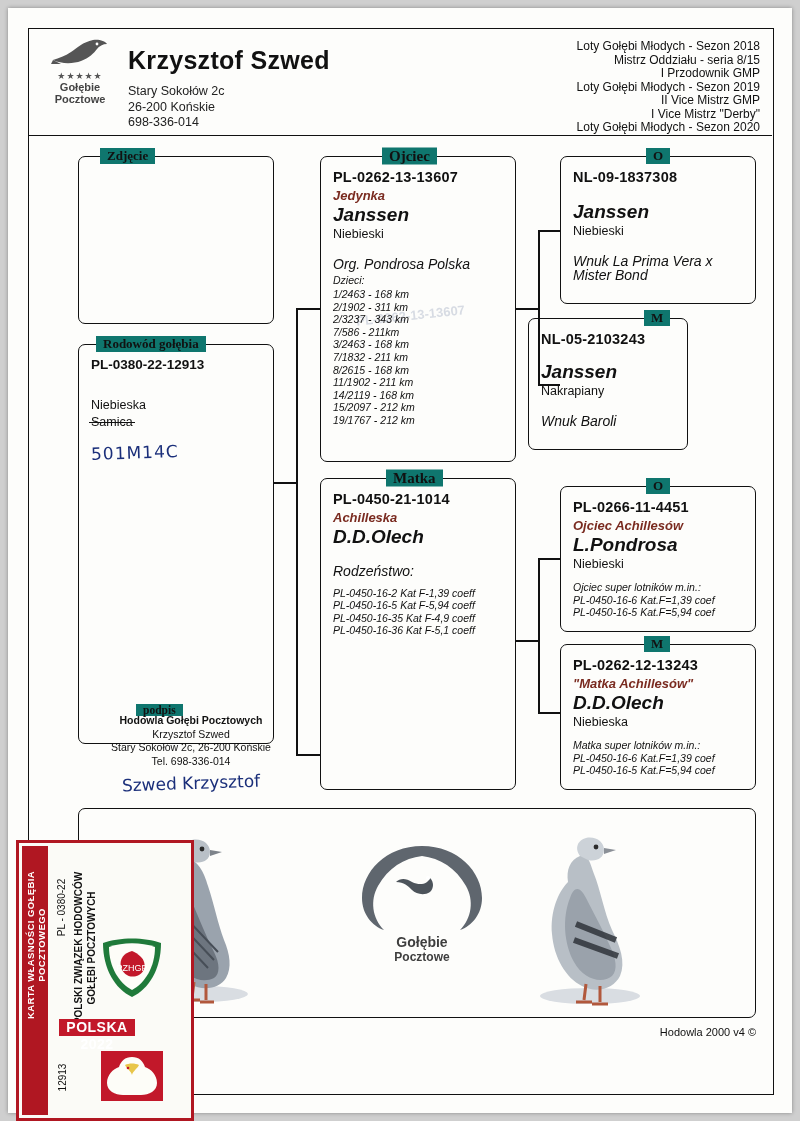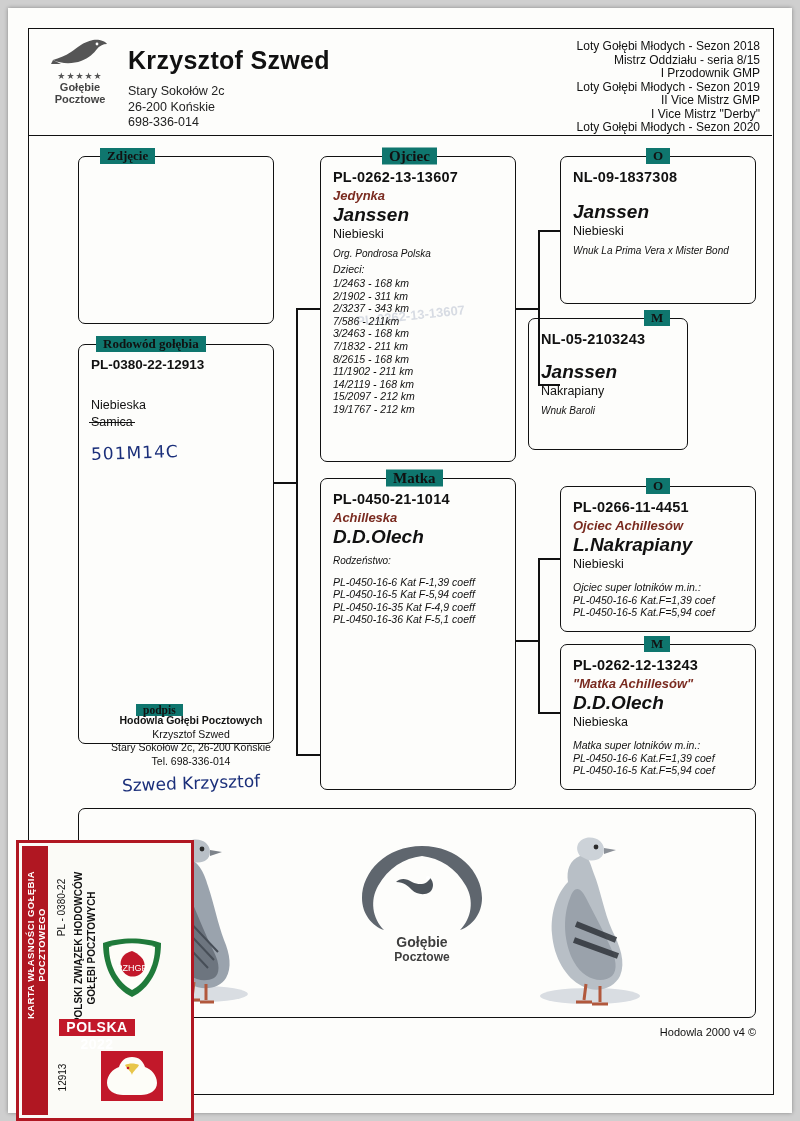--- a/index.html
+++ b/index.html
@@ -66,21 +66,21 @@
   .inner{
     position:absolute;left:0;top:0;right:0;bottom:0;
     padding:12px 10px 6px 12px;
     box-sizing:border-box;
     font-size:11.5px;color:#111;
   }
   .ring{font-size:14.5px;font-weight:bold;color:#111;letter-spacing:.2px;}
   .nm{font-size:13px;font-weight:bold;font-style:italic;color:#7a2b20;margin-top:3px;}
   .nm2{font-size:19px;font-weight:bold;font-style:italic;color:#111;margin-top:1px;}
   .plain{font-size:12.5px;color:#111;margin-top:1px;}
-  .note{font-size:10px;font-style:italic;color:#111;margin-top:6px;line-height:13.5px;}
+  .note{font-size:14px;font-style:italic;color:#111;margin-top:17px;line-height:13.5px;}
   .list{font-size:10.5px;font-style:italic;color:#111;line-height:12.6px;margin-top:2px;}
   
   .photo-box{left:70px;top:148px;width:196px;height:168px;}
   .rod-box{left:70px;top:336px;width:196px;height:400px;}
   .rod-ring{font-size:13.5px;font-weight:bold;color:#111;}
   .rod-sex{font-size:12.5px;color:#111;margin-top:26px;}
   .strike{position:relative;display:inline-block;}
   .strike:after{
     content:"";position:absolute;left:-2px;right:-2px;top:52%;
     height:1px;background:#111;
@@ -265,21 +265,21 @@
   </div>
   <div class="legend big" style="left:374px;top:148px;">Ojciec</div>
 
   <div class="box mother-box">
     <div class="inner">
       <div class="ring">PL-0450-21-1014</div>
       <div class="nm">Achilleska</div>
       <div class="nm2">D.D.Olech</div>
       <div class="note">Rodzeństwo:</div>
       <div class="list" style="margin-top:8px;">
-        <div>PL-0450-16-6 Kat F-1,39 coeff</div>
+        <div>PL-0450-16-2 Kat F-1,39 coeff</div>
         <div>PL-0450-16-5 Kat F-5,94 coeff</div>
         <div>PL-0450-16-35 Kat F-4,9 coeff</div>
         <div>PL-0450-16-36 Kat F-5,1 coeff</div>
       </div>
     </div>
   </div>
   <div class="legend big" style="left:378px;top:470px;">Matka</div>
 
   <div class="box gp1">
     <div class="inner">
@@ -298,21 +298,21 @@
       <div class="plain">Nakrapiany</div>
       <div class="note">Wnuk Baroli</div>
     </div>
   </div>
   <div class="legend" style="left:636px;top:310px;">M</div>
 
   <div class="box gp3">
     <div class="inner">
       <div class="ring">PL-0266-11-4451</div>
       <div class="nm">Ojciec Achillesów</div>
-      <div class="nm2">L.Nakrapiany</div>
+      <div class="nm2">L.Pondrosa</div>
       <div class="plain">Niebieski</div>
       <div class="list" style="margin-top:10px;">
         <div>Ojciec super lotników m.in.:</div>
         <div>PL-0450-16-6 Kat.F=1,39 coef</div>
         <div>PL-0450-16-5 Kat.F=5,94 coef</div>
       </div>
     </div>
   </div>
   <div class="legend" style="left:638px;top:478px;">O</div>
 

